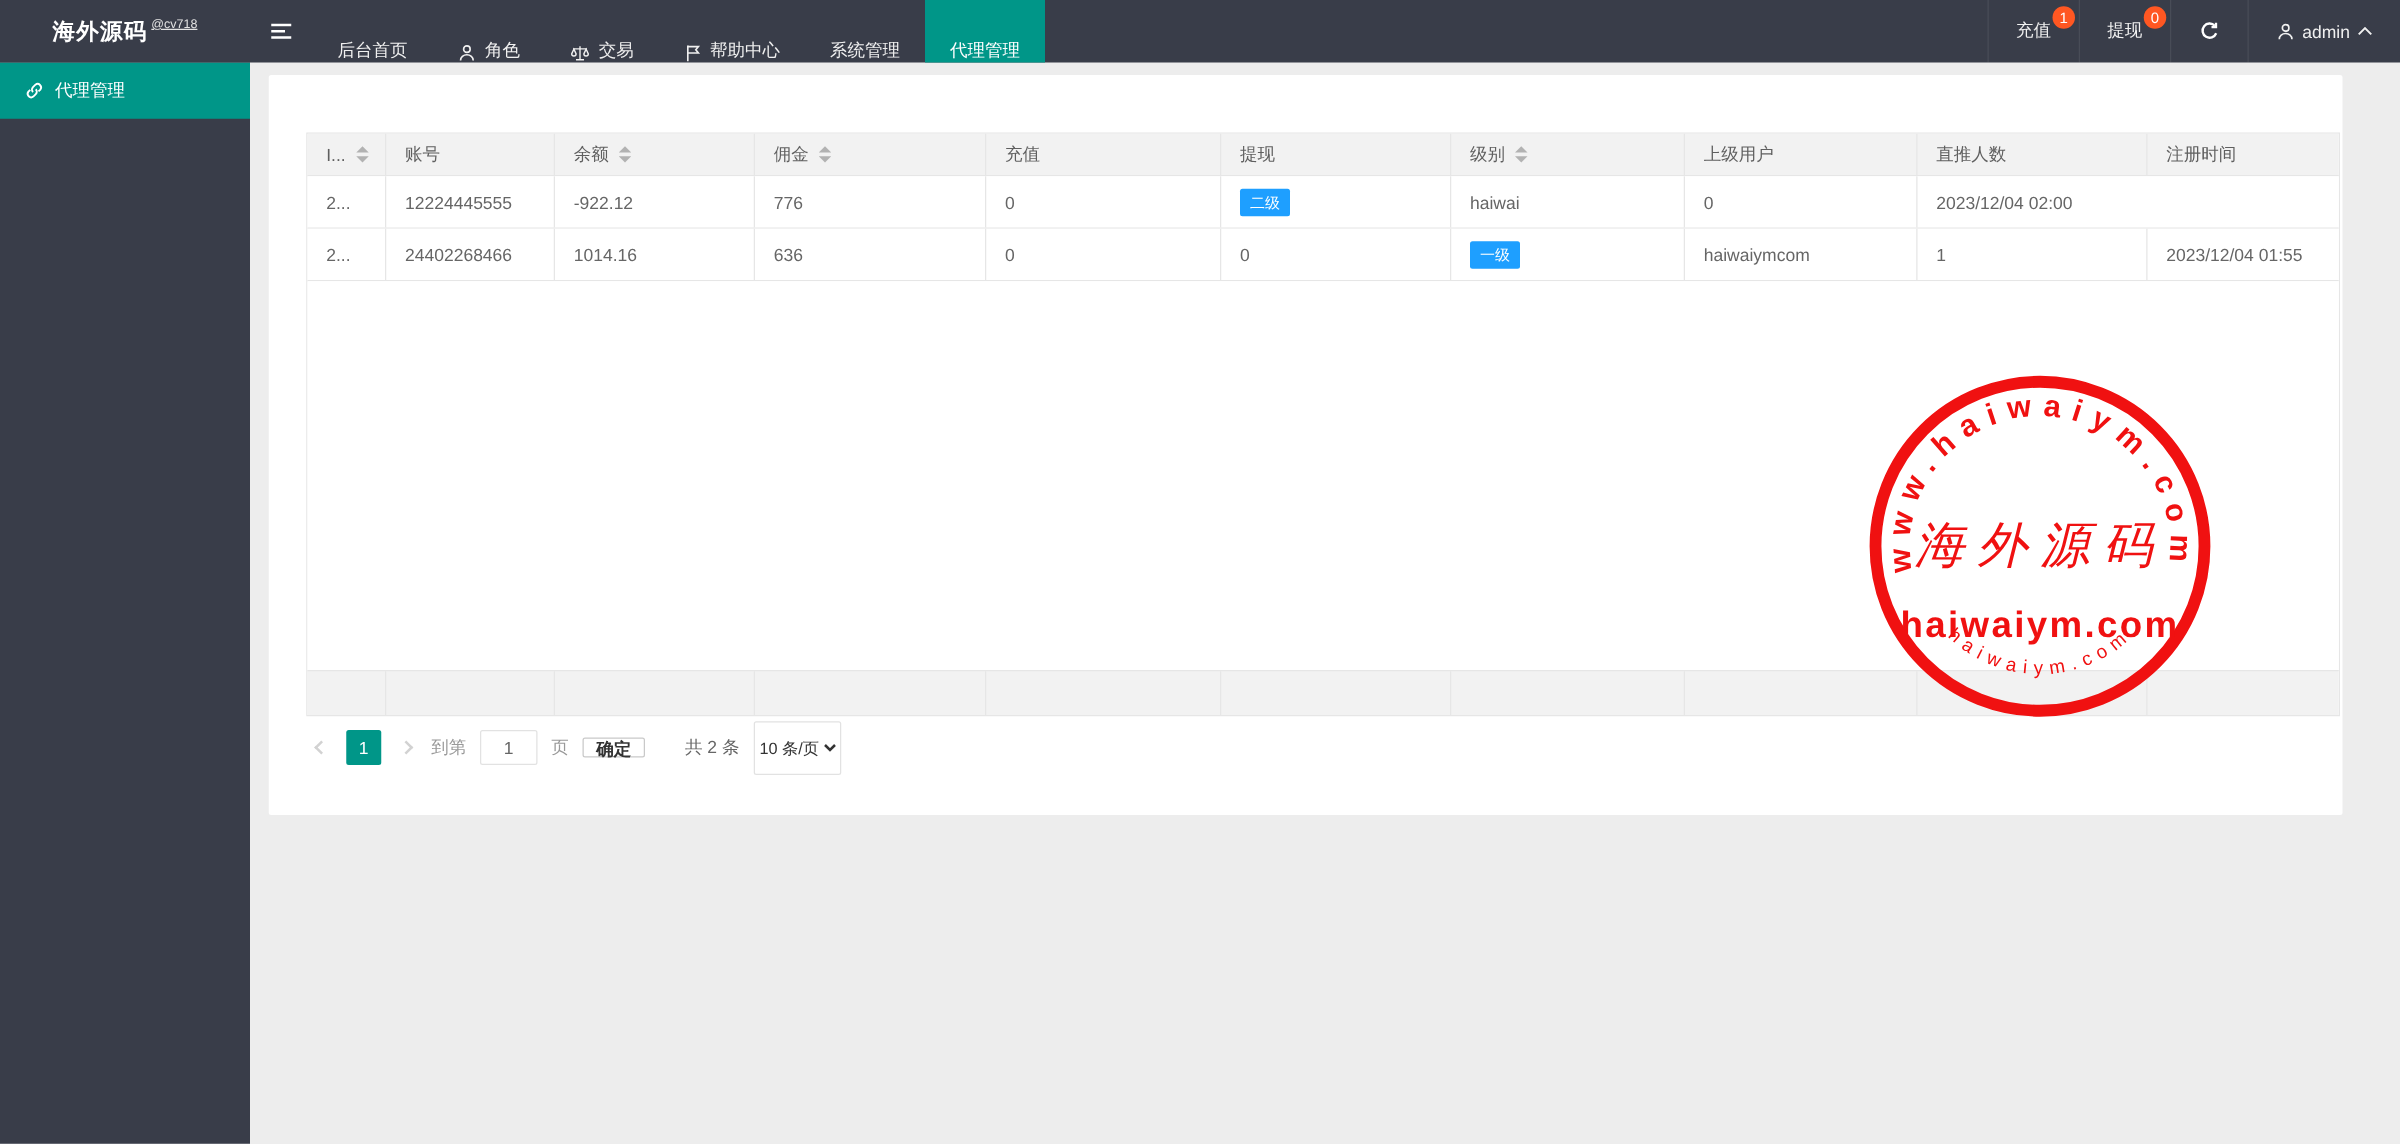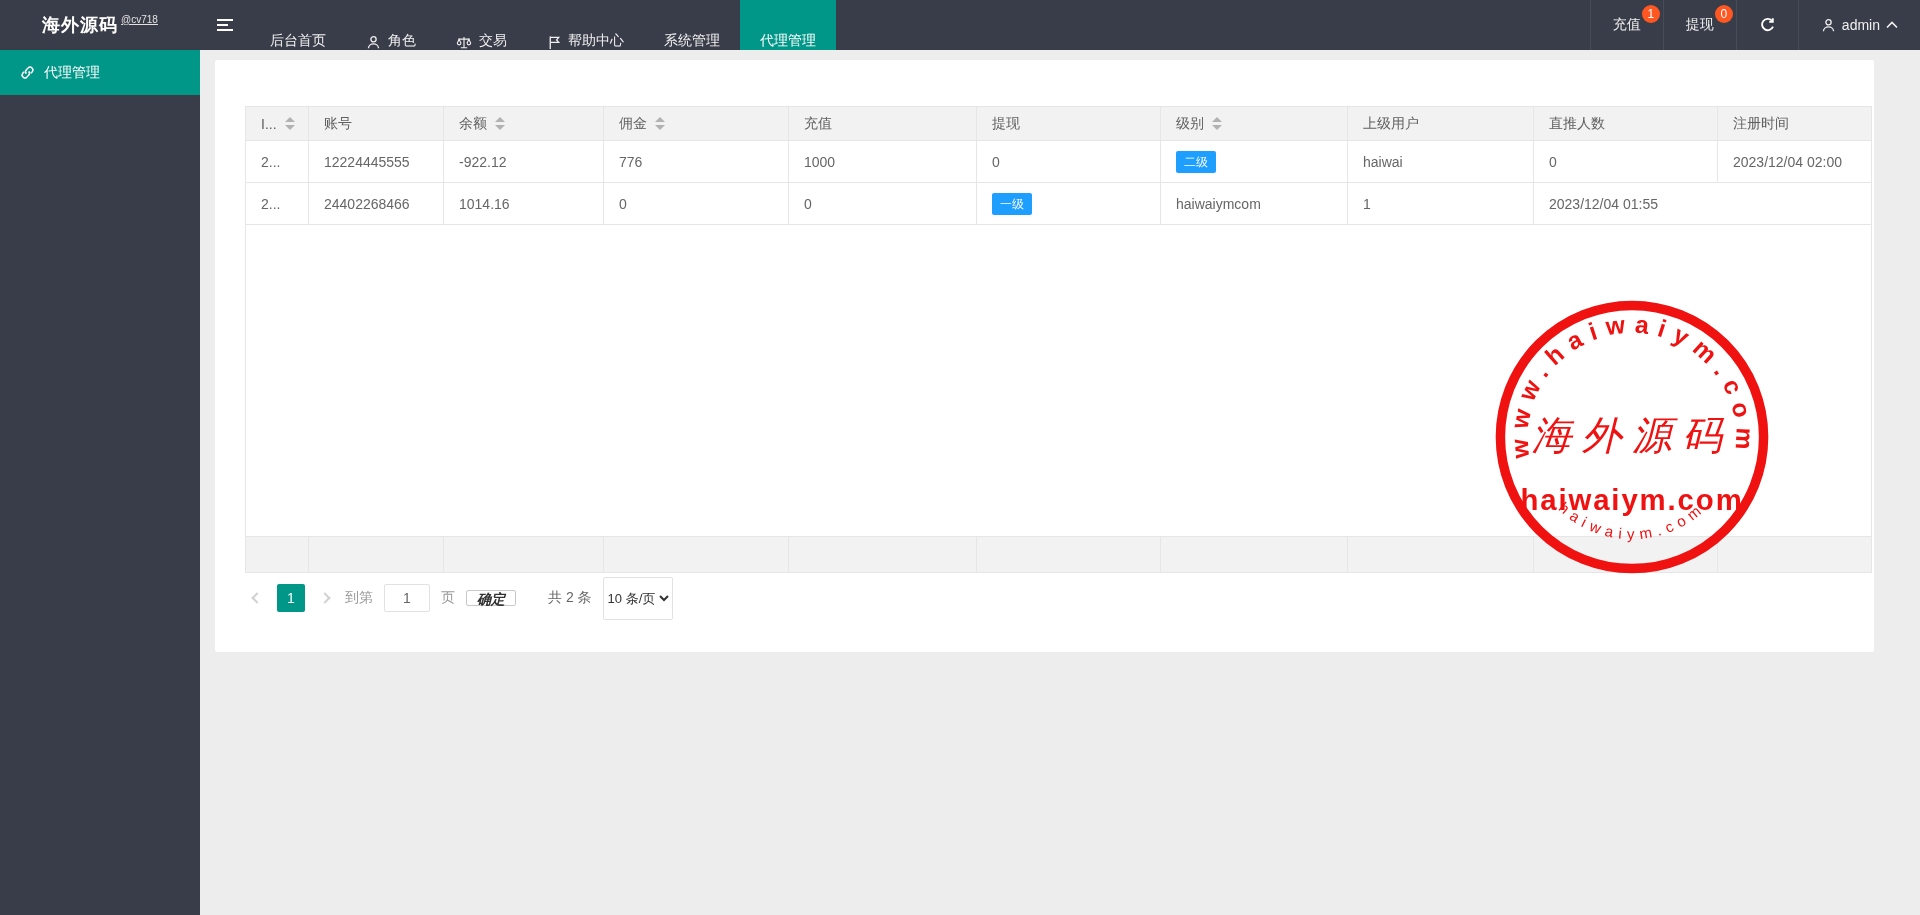--- a/index.html
+++ b/index.html
@@ -70,21 +70,21 @@
   .chev.right { transform:rotate(225deg); }
   .pg-arrow { display:flex; align-items:center; justify-content:center;
     width:18px; height:28px; cursor:pointer; }
   .pg-current { min-width:28px; height:28px; line-height:28px; text-align:center;
     background:#009688; color:#fff; border-radius:2px; cursor:pointer; }
   .pg-gray { color:#999; }
   .pg-dark { color:#666;margin-left:21px; }
   .pg-input { width:46px; height:28px; border:1px solid #e2e2e2; border-radius:2px;
     text-align:center; font-size:14px; color:#666; outline:none; }
   .pg-btn { height:16px; padding:0 10px; background:#fff; border:1px solid #c9c9c9;
-    border-radius:2px; font-size:14px; color:#333; font-weight:bold; cursor:pointer;font-style:italic; }
+    border-radius:2px; font-size:14px; color:#333; font-weight:bold; cursor:pointer; }
   .pg-select { height:43px; border:1px solid #e2e2e2; border-radius:2px;
     font-size:13px; color:#333; background:#fff; cursor:pointer; outline:none; }
 
   
   .stamp { position:absolute; left:1290px; top:245px; width:284px; height:284px;
     z-index:60; pointer-events:none; }
 </style>
 </head>
 <body>
 
@@ -223,34 +223,34 @@
         <div class="t-cell">
           <span>注册时间</span>
         </div>
       </div>
 
       <div class="t-row t-body-row">
         <div class="t-cell">2...</div>
         <div class="t-cell">12224445555</div>
         <div class="t-cell">-922.12</div>
         <div class="t-cell">776</div>
-        <div class="t-cell">1000</div>
         <div class="t-cell">0</div>
         <div class="t-cell">
           <span class="lv-badge">二级</span>
         </div>
         <div class="t-cell">haiwai</div>
         <div class="t-cell">0</div>
         <div class="t-cell">2023/12/04 02:00</div>
       </div>
 
       <div class="t-row t-body-row">
         <div class="t-cell">2...</div>
         <div class="t-cell">24402268466</div>
         <div class="t-cell">1014.16</div>
+        <div class="t-cell">636</div>
         <div class="t-cell">0</div>
         <div class="t-cell">0</div>
         <div class="t-cell">
           <span class="lv-badge">一级</span>
         </div>
         <div class="t-cell">haiwaiymcom</div>
         <div class="t-cell">1</div>
         <div class="t-cell">2023/12/04 01:55</div>
       </div>
 

